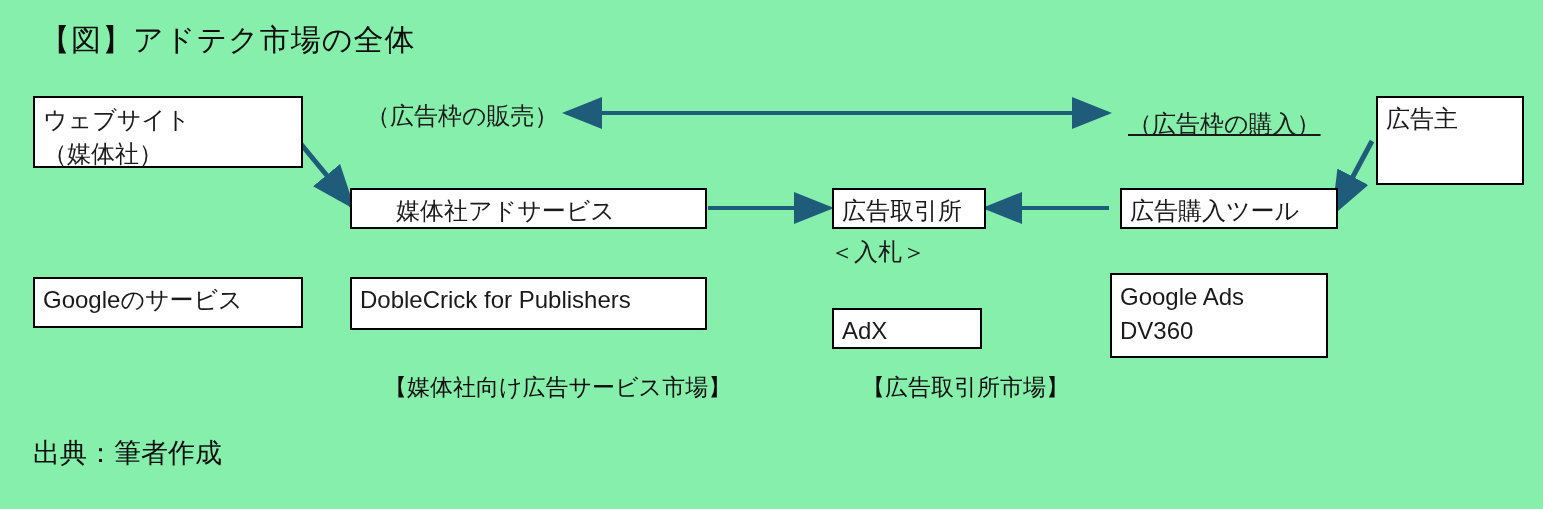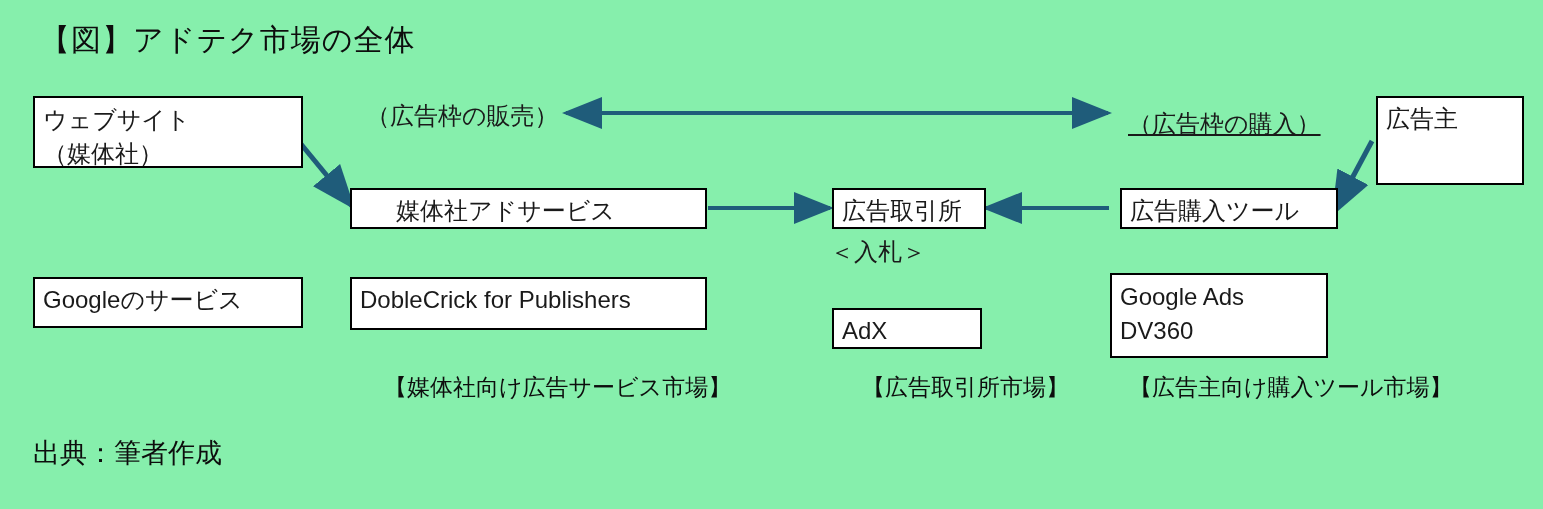--- a/index.html
+++ b/index.html
@@ -164,17 +164,16 @@
 
   <div class="abs box two-line" style="left:1110px; top:273px; width:218px; height:85px;">
     <span class="line">Google Ads</span>
     <span class="line">DV360</span>
   </div>
 
   <div class="abs market-label" style="left:365px; top:372px;">【媒体社向け広告サービス市場】</div>
 
   <div class="abs market-label" style="left:843px; top:372px;">【広告取引所市場】</div>
 
-  <div class="abs market-label" style="left:1110px; top:372px;">【広告主向け購入ツール市場】</div>
 
   <div class="abs source" style="left:33px; top:435px;">出典：筆者作成</div>
 
 </div>
 
 </body></html>

